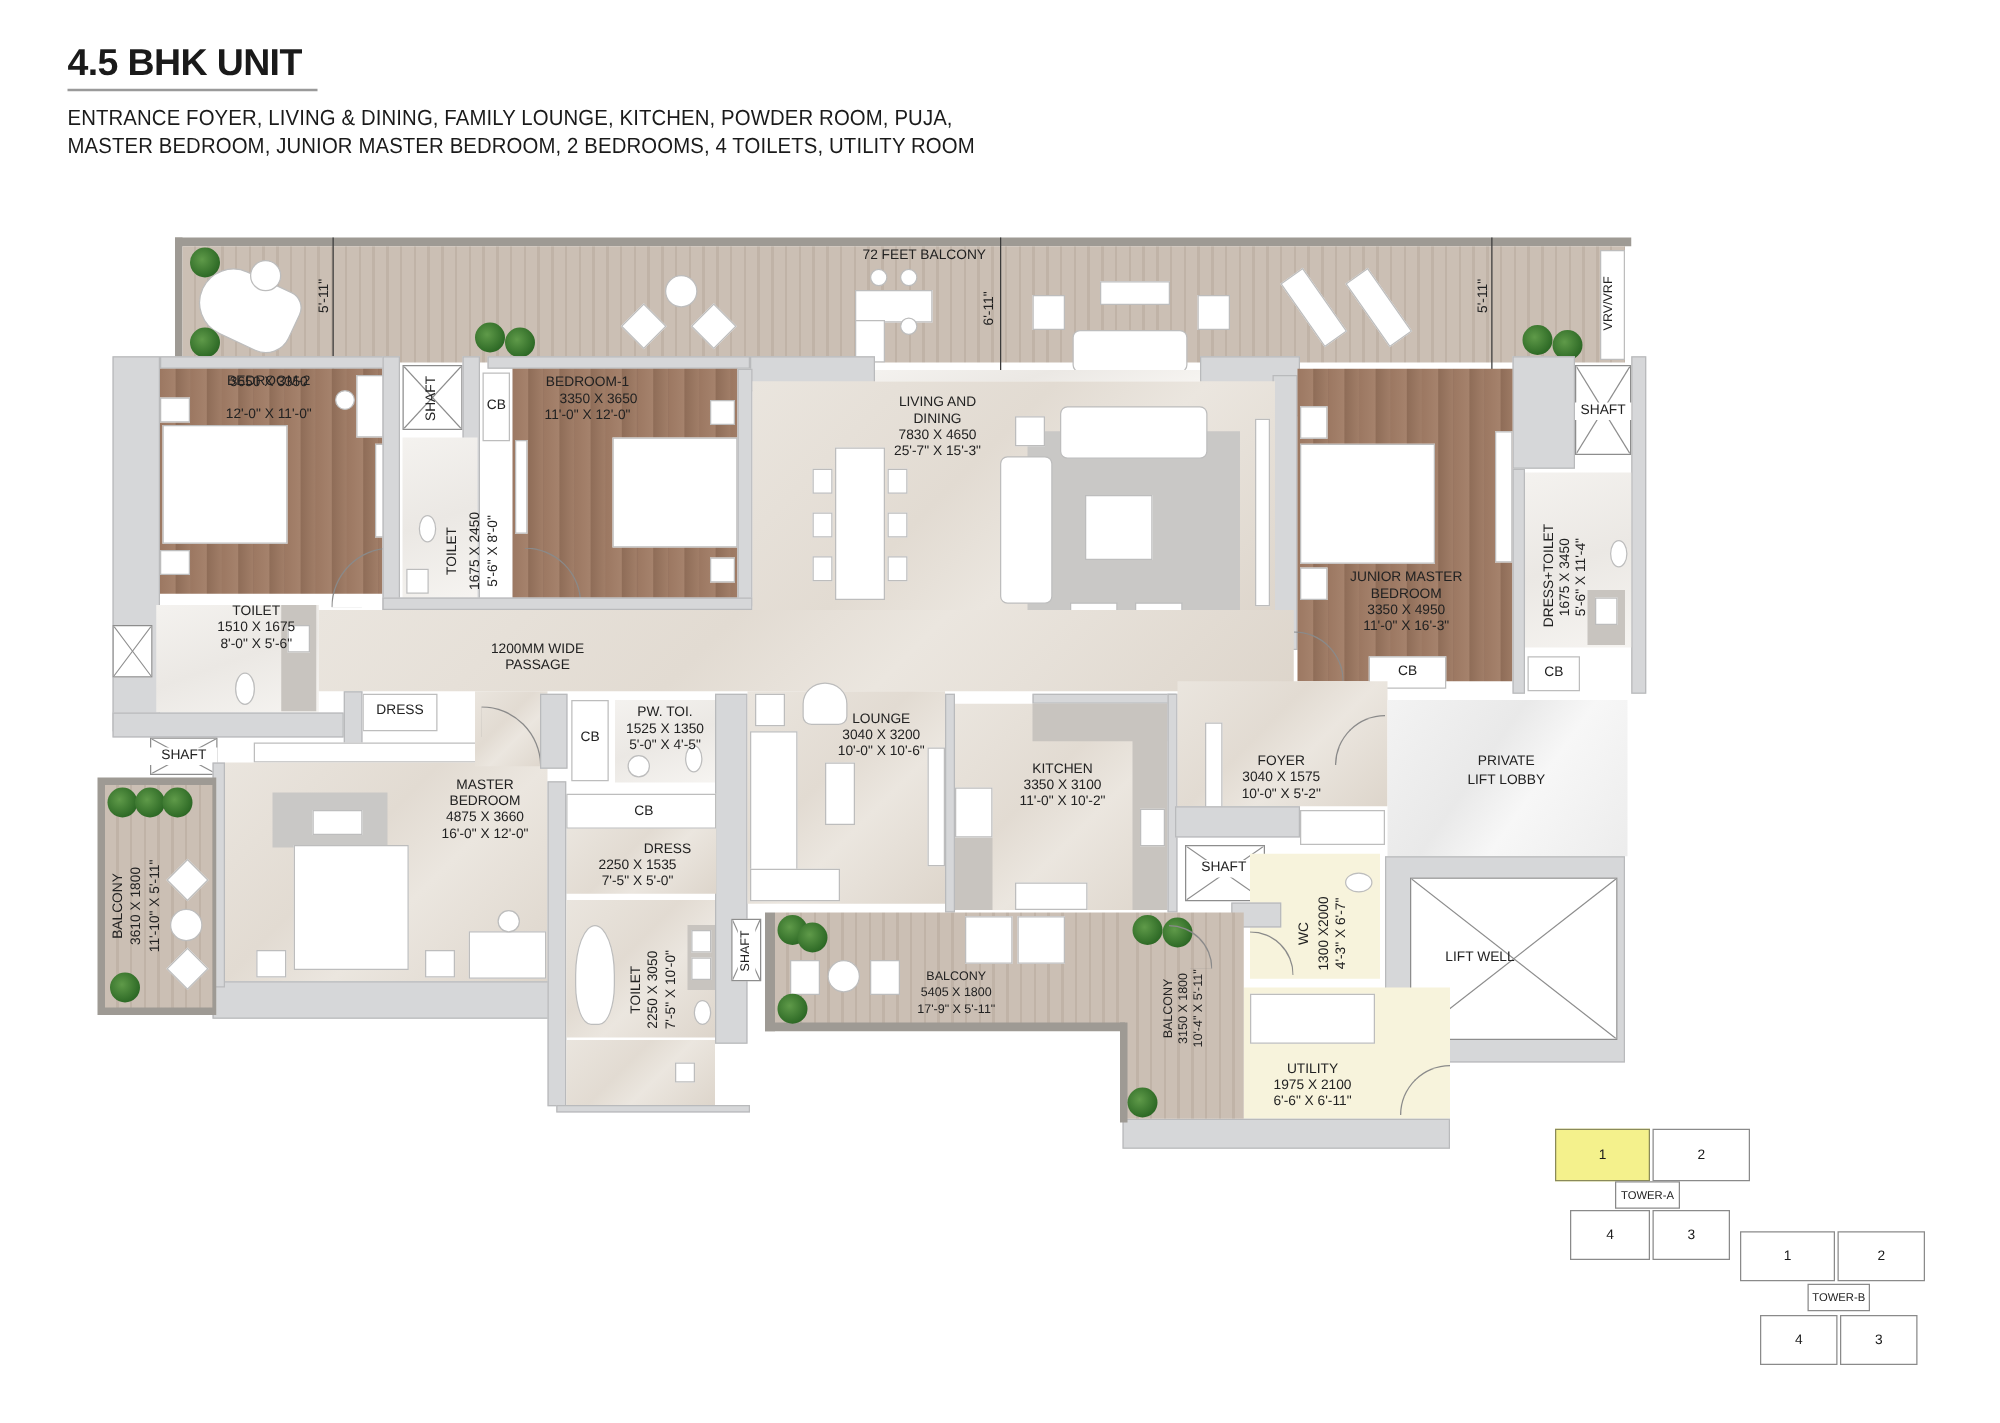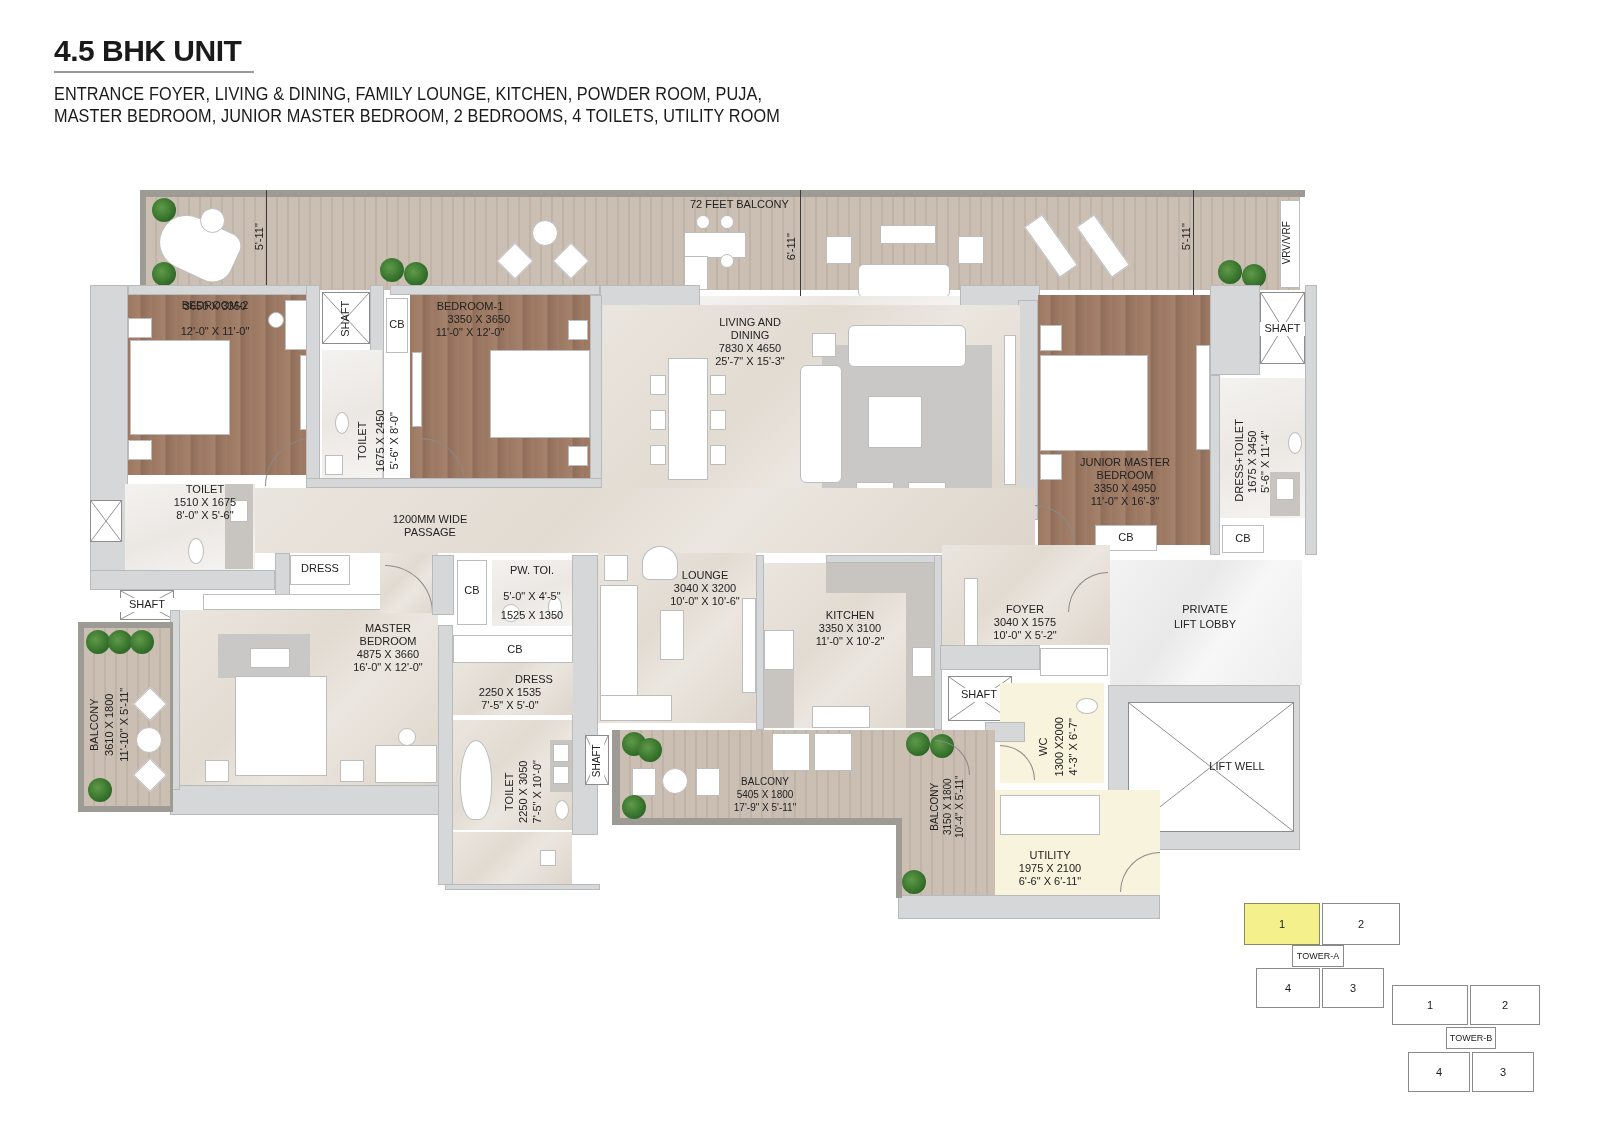--- a/index.html
+++ b/index.html
@@ -256,21 +256,21 @@
   <div class="vlabel" style="left:65px;top:718px;width:90px;">3610 X 1800</div>
   <div class="vlabel" style="left:75px;top:718px;width:100px;">11'-10" X 5'-11"</div>
 
   <div class="wall" style="left:432px;top:555px;width:22px;height:60px;"></div>
   <div class="furn" style="left:457px;top:560px;width:30px;height:65px;"></div>
   <div class="label" style="left:457px;top:584px;width:30px;">CB</div>
   <div class="r tile" style="left:492px;top:560px;width:80px;height:66px;"></div>
   <div class="furn" style="left:502px;top:604px;width:18px;height:18px;border-radius:50%;"></div>
   <div class="furn" style="left:548px;top:596px;width:14px;height:22px;border-radius:50%;"></div>
   <div class="label" style="left:497px;top:564px;width:70px;">PW. TOI.</div>
-  <div class="label" style="left:492px;top:609px;width:80px;">1525 X 1350</div>
+  <div class="label" style="left:492px;top:577px;width:80px;">1525 X 1350</div>
   <div class="label" style="left:492px;top:590px;width:80px;">5'-0" X 4'-5"</div>
   <div class="wall" style="left:572px;top:555px;width:26px;height:280px;"></div>
 
   <div class="furn" style="left:453px;top:635px;width:120px;height:28px;"></div>
   <div class="label" style="left:500px;top:643px;width:30px;">CB</div>
   <div class="r marble" style="left:453px;top:663px;width:120px;height:52px;"></div>
   <div class="label" style="left:494px;top:673px;width:80px;">DRESS</div>
   <div class="label" style="left:470px;top:686px;width:80px;">2250 X 1535</div>
   <div class="label" style="left:470px;top:699px;width:80px;">7'-5" X 5'-0"</div>
   <div class="wall" style="left:438px;top:625px;width:15px;height:260px;"></div>
@@ -333,21 +333,21 @@
   <div class="r marble" style="left:1110px;top:560px;width:192px;height:125px;background:linear-gradient(125deg,#f3f3f3,#e9e9e9 40%,#f7f7f7 60%,#ececec);"></div>
   <div class="label" style="left:1160px;top:603px;width:90px;">PRIVATE</div>
   <div class="label" style="left:1160px;top:618px;width:90px;">LIFT LOBBY</div>
   <div class="wall" style="left:1108px;top:685px;width:192px;height:165px;"></div>
   <div class="xbox" style="left:1128px;top:702px;width:166px;height:130px;">
     <svg viewBox="0 0 166 130" preserveAspectRatio="none">
         <line x1="0" y1="0" x2="166" y2="130" stroke="#8d8d8d"></line>
         <line x1="166" y1="0" x2="0" y2="130" stroke="#8d8d8d"></line>
       </svg>
   </div>
-  <div class="label" style="left:1192px;top:760px;width:90px;">LIFT WELL</div>
+  <div class="label" style="left:1139px;top:760px;width:90px;">LIFT WELL</div>
 
   <div class="xbox" style="left:948px;top:676px;width:64px;height:45px;">
     <svg viewBox="0 0 64 45" preserveAspectRatio="none">
         <line x1="0" y1="0" x2="64" y2="45" stroke="#8d8d8d"></line>
         <line x1="64" y1="0" x2="0" y2="45" stroke="#8d8d8d"></line>
       </svg>
   </div>
   <div class="label" style="left:950px;top:688px;width:58px;background:#fff;">SHAFT</div>
   <div class="xbox" style="left:1012px;top:698px;width:24px;height:24px;">
     <svg viewBox="0 0 24 24" preserveAspectRatio="none">

